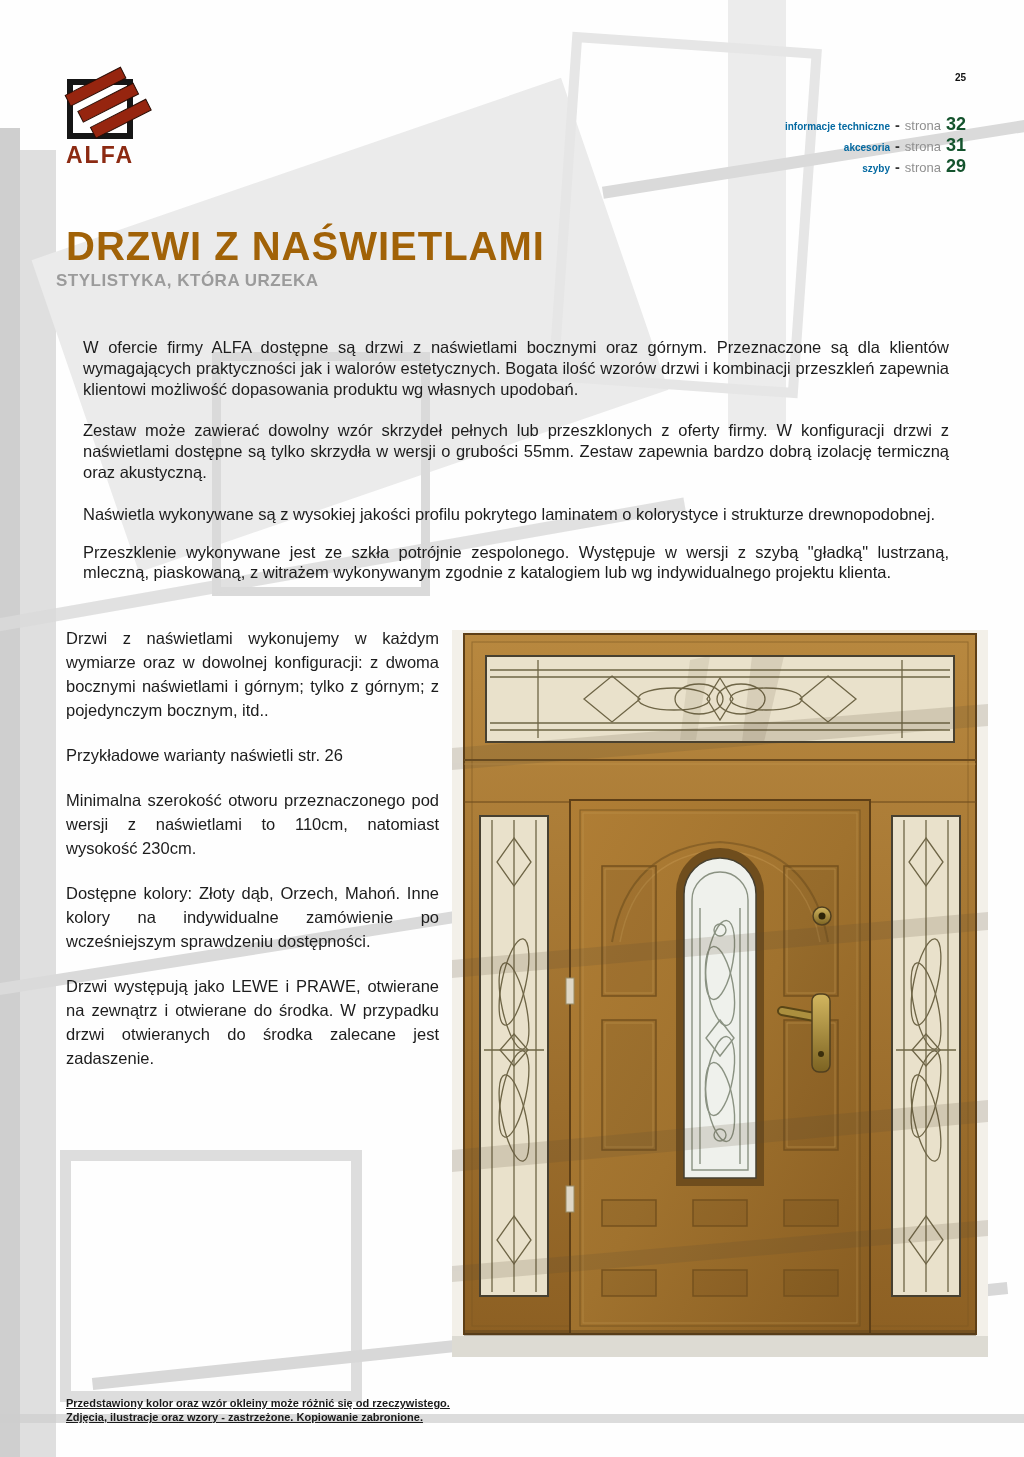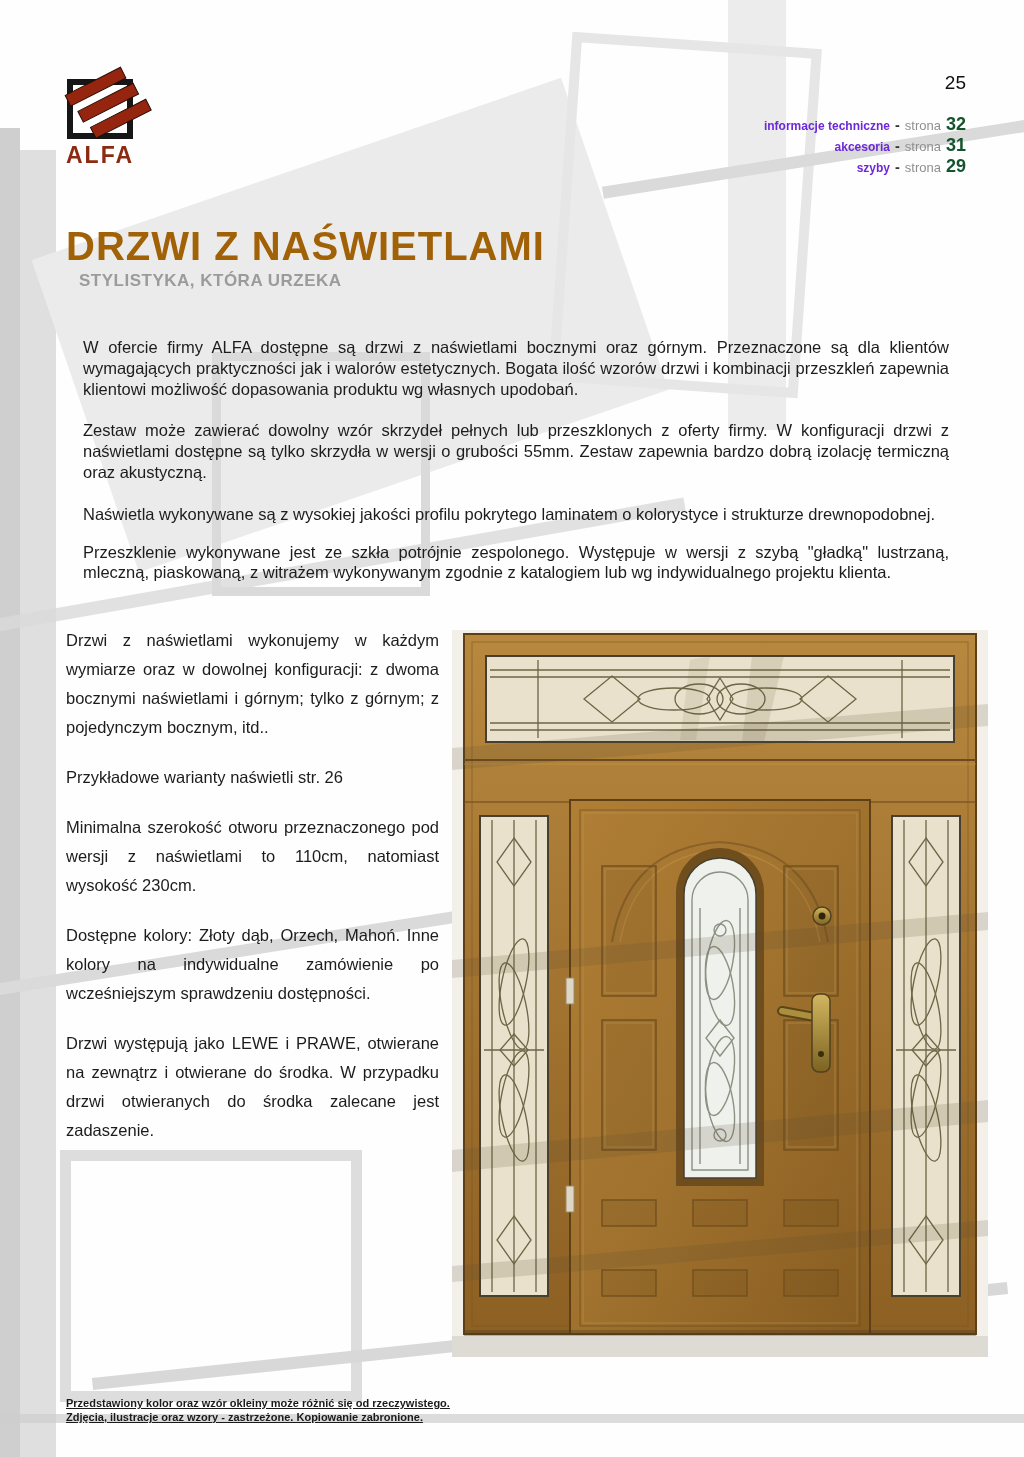--- a/index.html
+++ b/index.html
@@ -28,39 +28,39 @@
   .layer{position:absolute;z-index:1;}
 
   
   .logo-block{left:62px;top:64px;width:120px;height:110px;}
   .logo-word{
     position:absolute;left:4px;top:78px;
     font-size:23px;font-weight:bold;letter-spacing:2px;color:#8c2a12;
   }
 
   
-  .page-number{right:58px;top:72px;font-size:19px;font-weight:normal;color:#111;}
+  .page-number{right:58px;top:72px;font-size:10px;font-weight:bold;color:#111;}
   .nav{right:58px;top:115px;text-align:right;}
   .nav-row{display:flex;justify-content:flex-end;align-items:baseline;gap:5px;margin-bottom:3px;cursor:pointer;}
-  .nav-label{font-size:12px;font-weight:bold;color:#6d28d9;}
+  .nav-label{font-size:10px;font-weight:bold;color:#0369a1;}
   .nav-dash{font-size:14.5px;font-weight:bold;color:#333;}
   .nav-strona{font-size:13px;color:#8f8f8f;}
   .nav-page{font-size:18px;font-weight:bold;color:#14532d;line-height:1;}
 
   
   .title{left:66px;top:224px;font-size:40px;font-weight:bold;color:#a16207;letter-spacing:1px;}
-  .subtitle{left:79px;top:271px;font-size:17px;font-weight:bold;color:#9b9b9b;letter-spacing:.5px;}
+  .subtitle{left:56px;top:271px;font-size:17px;font-weight:bold;color:#9b9b9b;letter-spacing:.5px;}
 
   
   .intro{left:66px;top:320px;width:900px;font-size:16.5px;line-height:20.8px;text-align:justify;}
   .intro p{margin:17px;}
   .intro .gap{margin-top:21px;}
 
   
-  .leftcol{left:66px;top:626px;width:373px;font-size:16.5px;line-height:29px;text-align:justify;}
+  .leftcol{left:66px;top:626px;width:373px;font-size:16.5px;line-height:24px;text-align:justify;}
   .leftcol p{margin:0 0 21px 0;}
   .leftcol .bold{font-weight:bold;}
 
   
   .door-photo{left:452px;top:630px;width:536px;height:727px;}
 
   
   .footer{left:66px;top:1396px;font-size:11px;font-weight:bold;line-height:14px;color:#1a1a1a;text-decoration:underline;}
 </style>
 </head>

